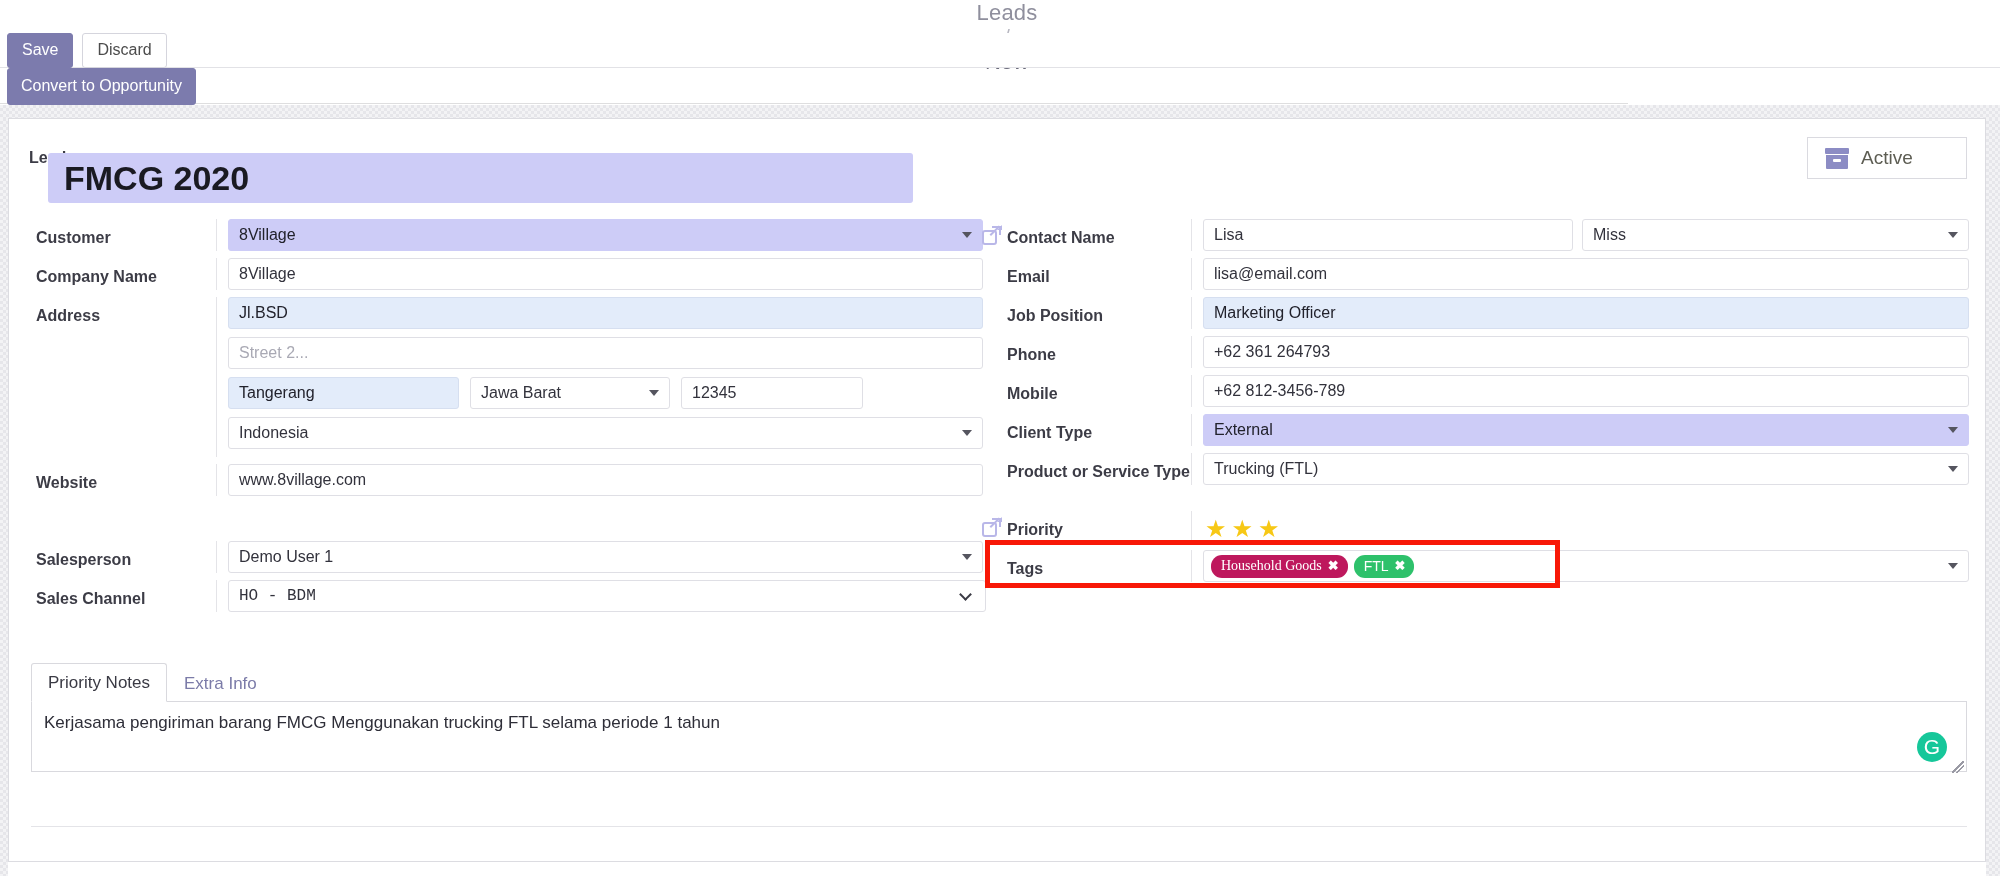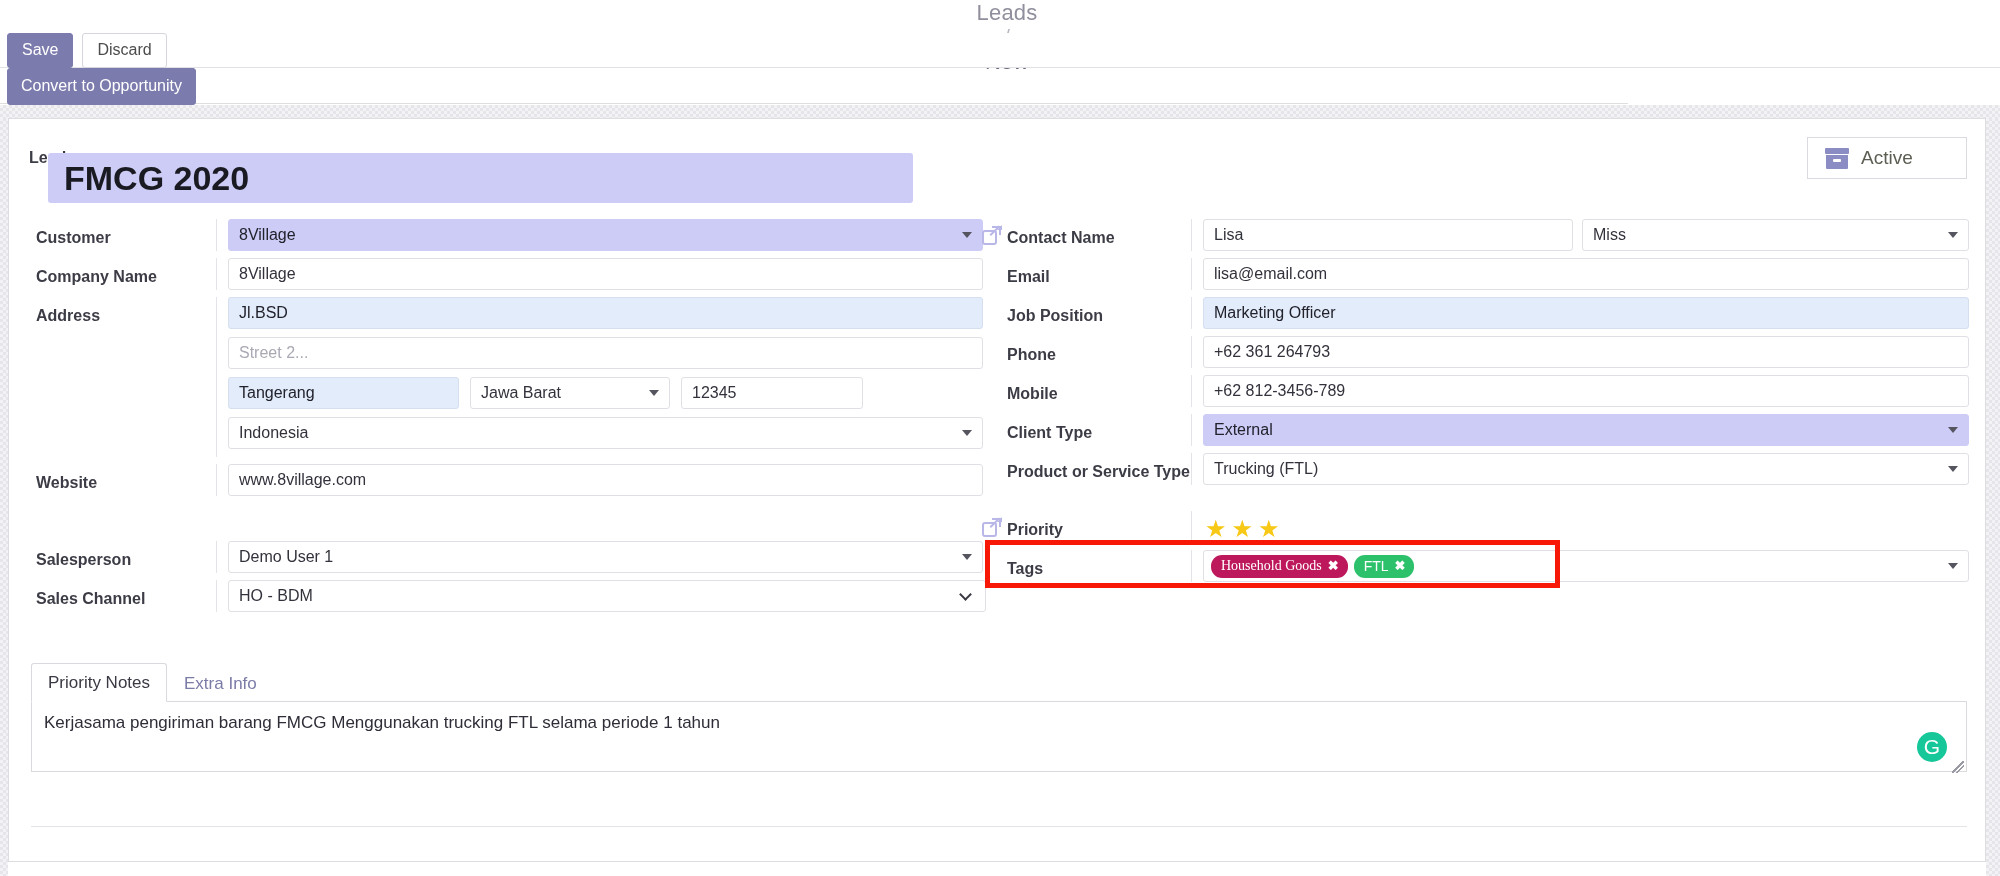--- a/index.html
+++ b/index.html
@@ -336,21 +336,21 @@
                 <input class="inp" value="Demo User 1" style="">
                 <span class="caret"></span>
               </div>
             </div>
           </div>
 
           <div class="frow">
             <div class="flabel">Sales Channel</div>
             <div class="fctl">
               <div class="sel-wrap" style="width:964px;">
-                <input class="inp" style="width: 758px;" value="HO - BDM">
+                <input class="inp" style="width: 758px; font-family: Liberation Mono, monospace;" value="HO - BDM">
                 <span class="chev" style="right:222px;"></span>
               </div>
             </div>
           </div>
 
         </div>
 
         <div class="col col-right">
 
           <div class="frow">

